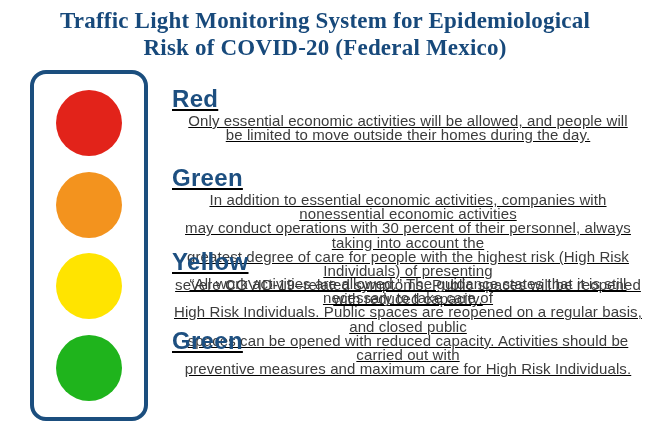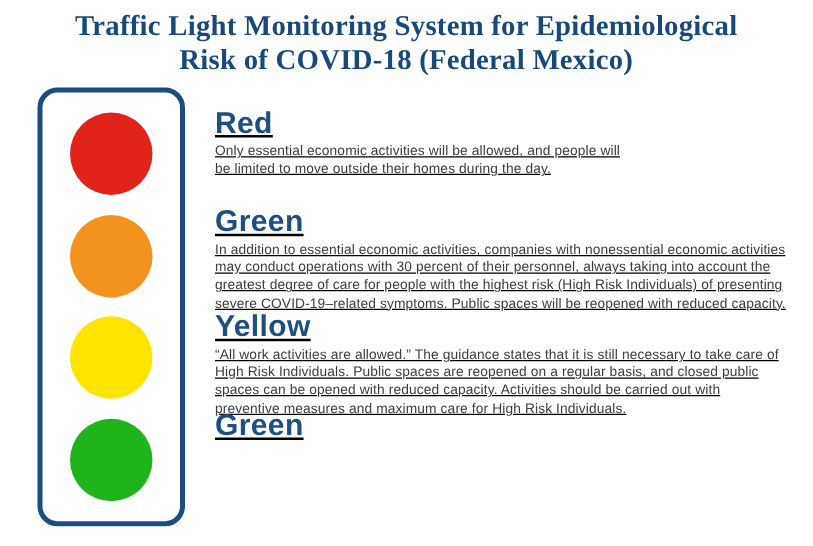--- a/index.html
+++ b/index.html
@@ -59,39 +59,40 @@
   .section h2 {
     margin: 0;
     font-size: 24px;
     line-height: 26px;
     font-weight: bold;
     color: #1D4F80;
     letter-spacing: 0.3px;
   }
   .section p {
     margin: 2px 0 0 0;
-    font-size: 11px;
+    font-size: 15px;
     line-height: 14.2px;
     color: #3C3C3C;
     letter-spacing: 0.1px;
     white-space: pre-line;
+    text-align: center;
   }
   .section-red    { top: 86px;  }
   .section-orange { top: 165px; }
   .section-yellow { top: 249px; }
   .section-green  { top: 328px; }
 </style>
 </head>
 <body>
 
 <div class="page">
 
   <div class="title">
     <div>Traffic Light Monitoring System for Epidemiological</div>
-    <div>Risk of COVID-18 (Federal Mexico)</div>
+    <div>Risk of COVID-20 (Federal Mexico)</div>
   </div>
 
   <div class="traffic-light">
     <div class="light" style="background-color: rgb(226, 35, 26);"></div>
     <div class="light" style="background-color: rgb(243, 147, 30);"></div>
     <div class="light" style="background-color: rgb(255, 228, 0);"></div>
     <div class="light" style="background-color: rgb(31, 180, 28);"></div>
   </div>
 
   <div class="section section-red">

